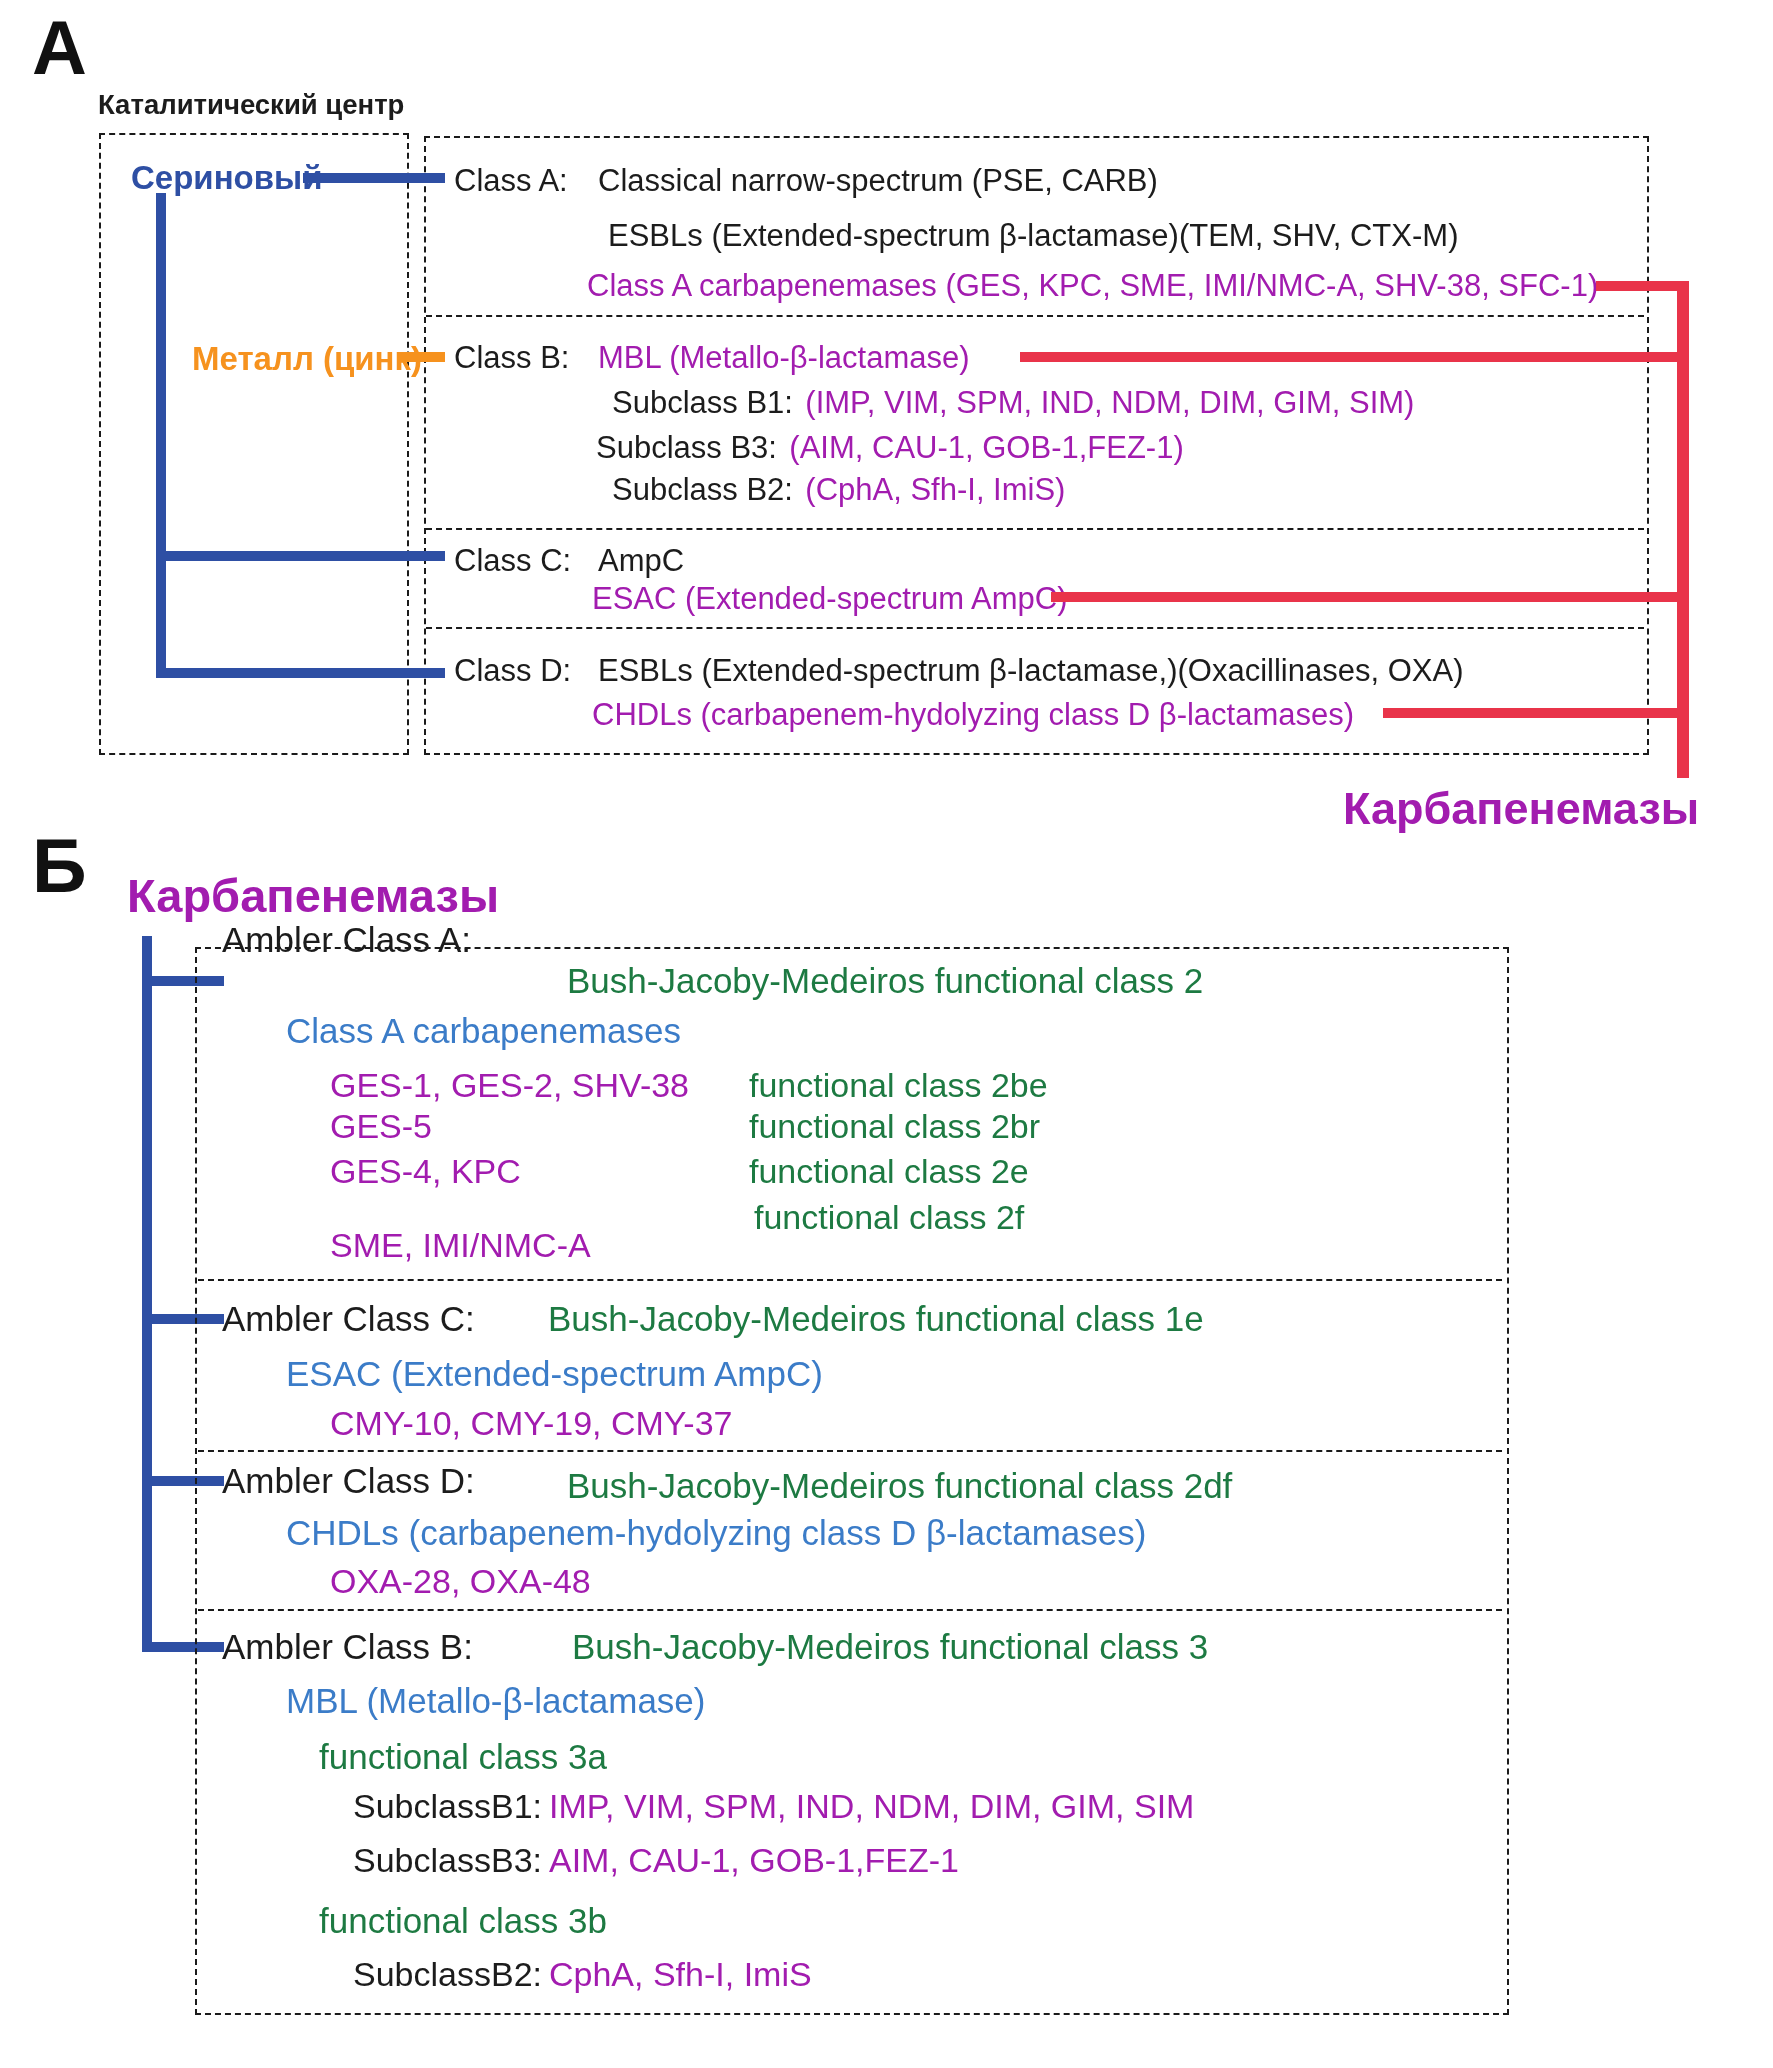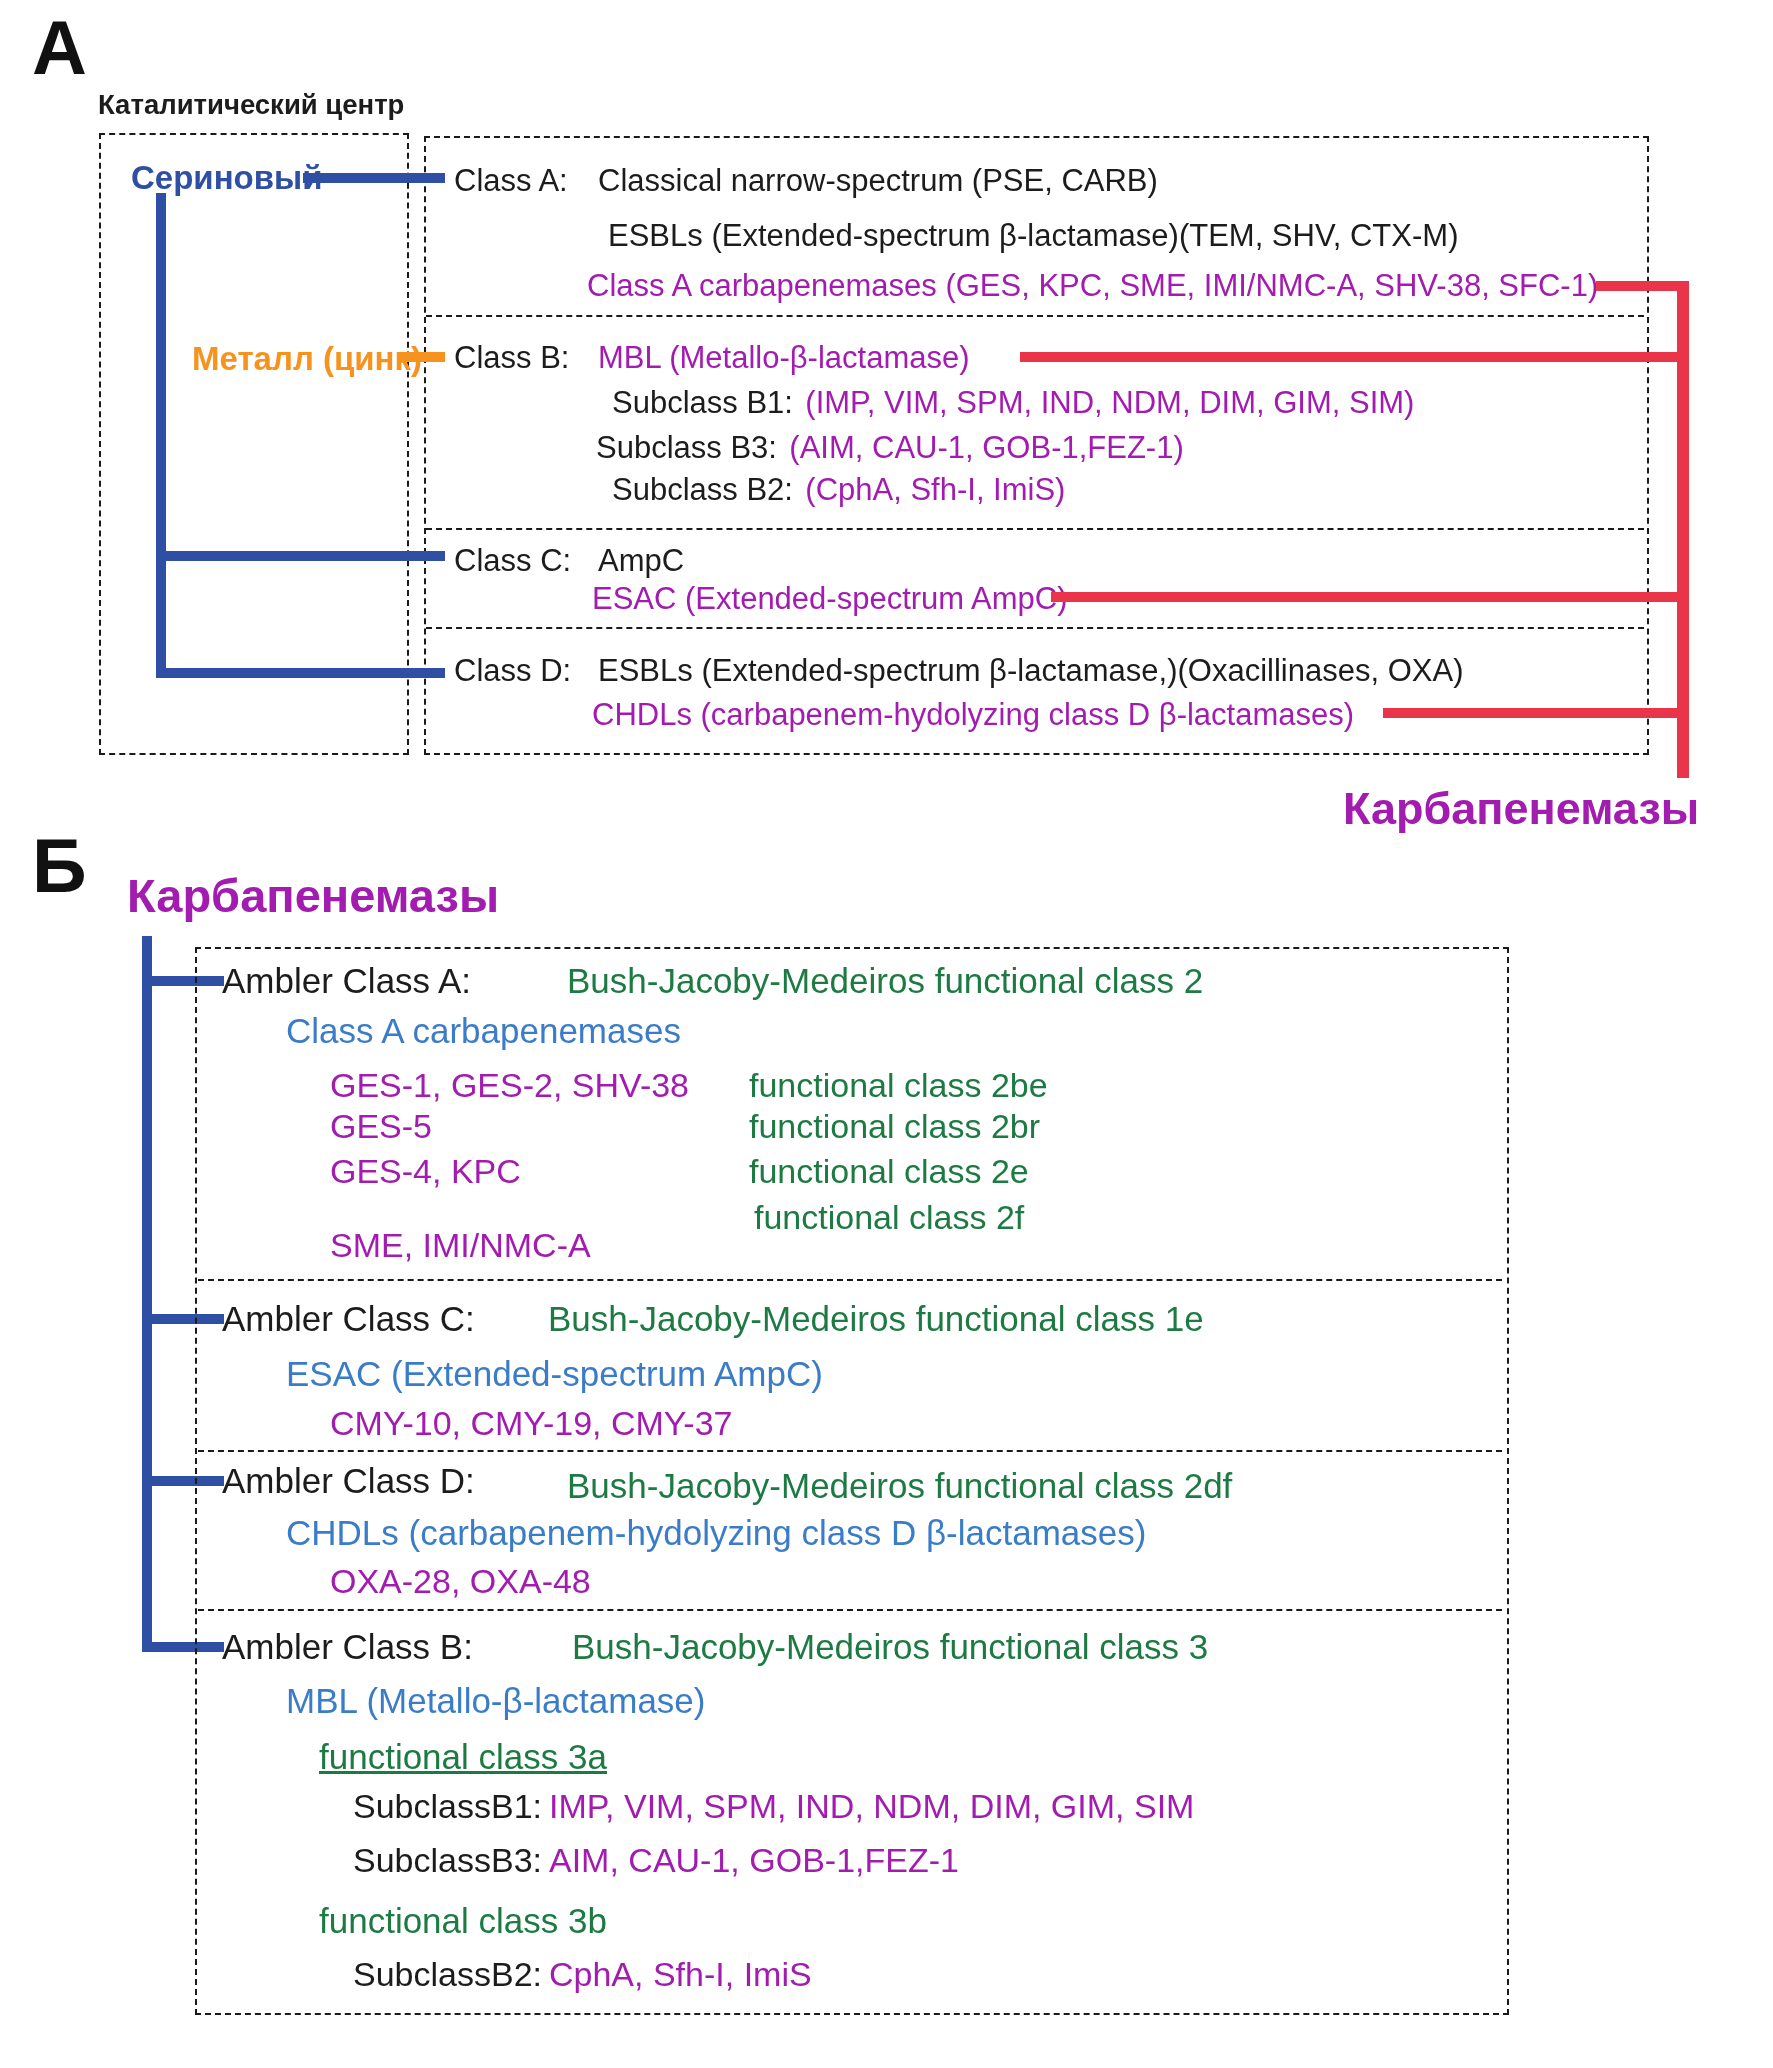--- a/index.html
+++ b/index.html
@@ -89,21 +89,21 @@
     <div class="hline blueline" style="left:142px;top:976px;width:82px;"></div>
     <div class="hline blueline" style="left:142px;top:1314px;width:82px;"></div>
     <div class="hline blueline" style="left:142px;top:1476px;width:82px;"></div>
     <div class="hline blueline" style="left:142px;top:1642px;width:82px;"></div>
 
     <div class="dashbox" style="left:195px;top:947px;width:1310px;height:1064px;"></div>
     <div class="hsep" style="left:198px;top:1279px;width:1304px;"></div>
     <div class="hsep" style="left:198px;top:1450px;width:1304px;"></div>
     <div class="hsep" style="left:198px;top:1609px;width:1304px;"></div>
 
-    <div class="t fBH" style="left:222px;top:963px;">Ambler Class A:</div>
+    <div class="t fBH" style="left:222px;top:922px;">Ambler Class A:</div>
     <div class="t fBH green" style="left:567px;top:963px;">Bush-Jacoby-Medeiros functional class  2</div>
     <div class="t fBH blue" style="left:286px;top:1013px;">Class A carbapenemases</div>
 
     <div class="t fB red" style="left:330px;top:1068px;">GES-1, GES-2, SHV-38</div>
     <div class="t fB green" style="left:749px;top:1068px;">functional class  2be</div>
     <div class="t fB red" style="left:330px;top:1109px;">GES-5</div>
     <div class="t fB green" style="left:749px;top:1109px;">functional class  2br</div>
     <div class="t fB red" style="left:330px;top:1154px;">GES-4, KPC</div>
     <div class="t fB green" style="left:749px;top:1154px;">functional class  2e</div>
     <div class="t fB red" style="left:330px;top:1200px;margin-top:28px;">SME, IMI/NMC-A</div>
@@ -116,21 +116,21 @@
 
     <div class="t fBH" style="left:222px;top:1463px;">Ambler Class D:</div>
     <div class="t fBH green" style="left:567px;top:1468px;">Bush-Jacoby-Medeiros functional class 2df</div>
     <div class="t fBH blue" style="left:286px;top:1515px;">CHDLs (carbapenem-hydolyzing class D β-lactamases)</div>
     <div class="t fB red" style="left:330px;top:1564px;">OXA-28, OXA-48</div>
 
     <div class="t fBH" style="left:222px;top:1629px;">Ambler Class B:</div>
     <div class="t fBH green" style="left:572px;top:1629px;">Bush-Jacoby-Medeiros functional class 3</div>
     <div class="t fBH blue" style="left:286px;top:1683px;">MBL (Metallo-β-lactamase)</div>
 
-    <div class="t fBH green" style="left:319px;top:1739px;text-decoration:underline;">functional class 3a</div>
+    <div class="t fBH green" style="left:319px;top:1739px;">functional class 3a</div>
     <div class="t fB" style="left:353px;top:1789px;"><span>SubclassB1:</span><span class="red gap">IMP, VIM, SPM, IND, NDM, DIM, GIM, SIM</span></div>
     <div class="t fB" style="left:353px;top:1843px;"><span>SubclassB3:</span><span class="red gap">AIM, CAU-1, GOB-1,FEZ-1</span></div>
     <div class="t fBH green" style="left:319px;top:1903px;">functional class 3b</div>
     <div class="t fB" style="left:353px;top:1957px;"><span>SubclassB2:</span><span class="red gap">CphA, Sfh-I, ImiS</span></div>
   </div>
 
 </div>
 
 
 </body></html>

